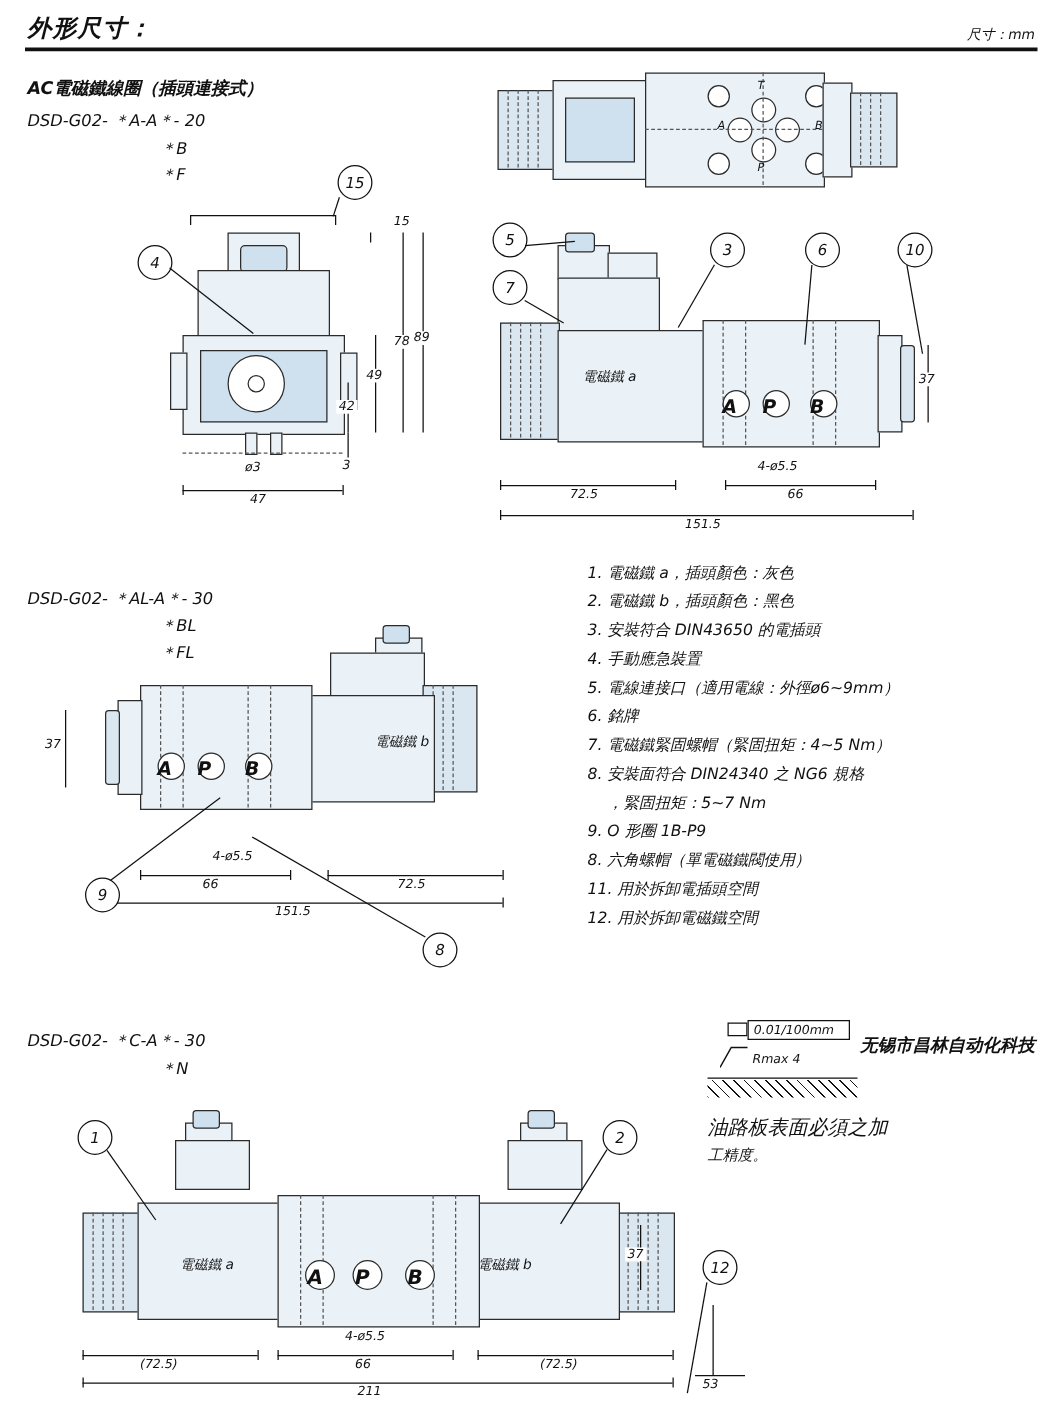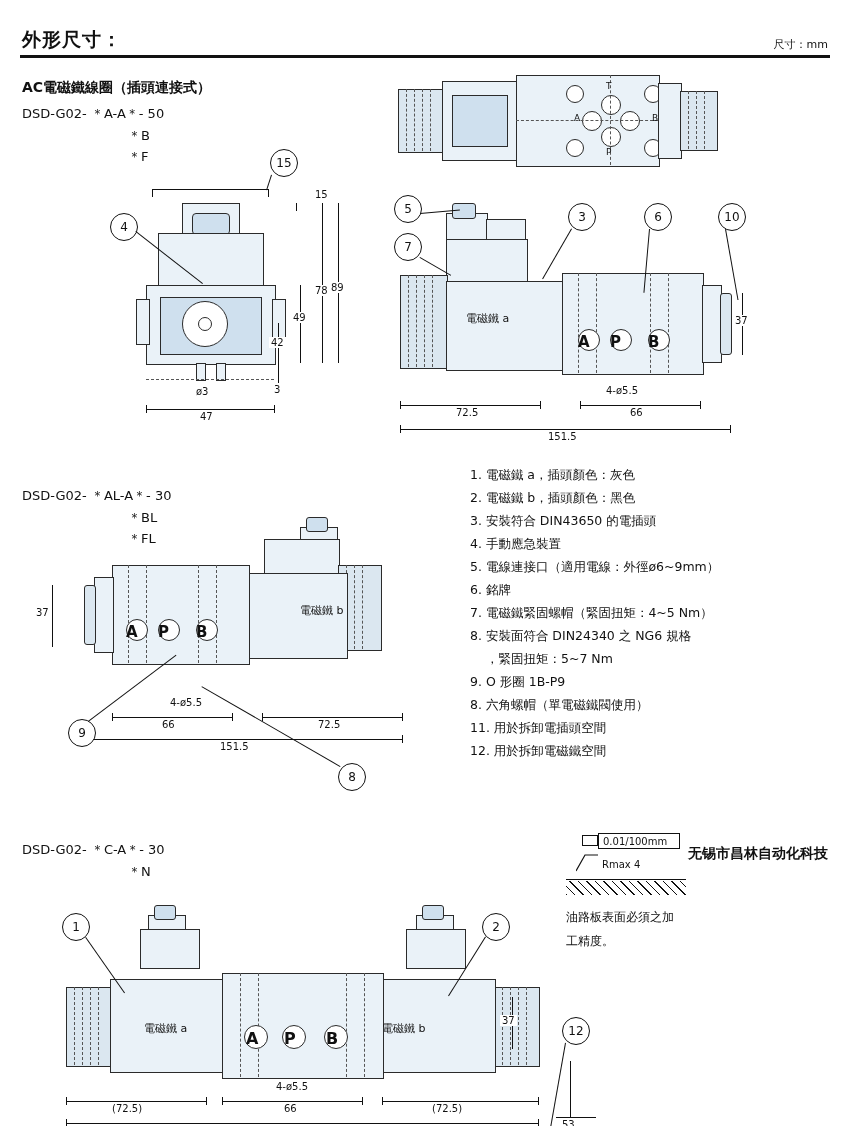--- a/index.html
+++ b/index.html
@@ -1,21 +1,21 @@
 <!DOCTYPE html>
 <html><head>
 <meta charset="utf-8">
 <style>
   html,body{margin:0;padding:0;}
   body{
     width:850px;height:1126px;position:relative;background:#ffffff;
     font-family:"DejaVu Sans","Liberation Sans",sans-serif;
     color:#111;overflow:hidden;
   }
-  .pg{position:absolute;left:0;top:17px;width:850px;height:858px;}
+  .pg{position:absolute;left:0;top:0;width:850px;height:858px;font-style:italic;}
 
   
   .hdr-title{position:absolute;left:22px;top:10px;font-size:19px;font-weight:bold;letter-spacing:1px;}
   .hdr-unit{position:absolute;right:22px;top:20px;font-size:11px;}
   .hdr-rule{position:absolute;left:20px;top:38px;width:810px;height:3px;background:#111;}
 
   
   .t{position:absolute;font-size:12px;white-space:nowrap;}
   .t.b{font-weight:bold;}
   .t.s{font-size:10px;}
@@ -65,21 +65,21 @@
 </head>
 <body>
 
 <div class="pg">
 
   <div class="hdr-title">外形尺寸：</div>
   <div class="hdr-unit">尺寸：mm</div>
   <div class="hdr-rule"></div>
 
   <div class="t b big" style="left:22px;top:62px;">AC電磁鐵線圈（插頭連接式）</div>
-  <div class="t" style="left:22px;top:88px;font-size:13px;">DSD-G02- ＊A-A＊- 50</div>
+  <div class="t" style="left:22px;top:88px;font-size:13px;">DSD-G02- ＊A-A＊- 20</div>
   <div class="t" style="left:128px;top:110px;font-size:13px;">＊B</div>
   <div class="t" style="left:128px;top:131px;font-size:13px;">＊F</div>
 
   <div>
 
     <div class="bx" style="left:398px;top:72px;width:44px;height:62px;"></div>
     <div class="dsh" style="left:406px;top:72px;height:62px;"></div>
     <div class="dsh" style="left:414px;top:72px;height:62px;"></div>
     <div class="dsh" style="left:422px;top:72px;height:62px;"></div>
     <div class="dsh" style="left:430px;top:72px;height:62px;"></div>
@@ -310,21 +310,21 @@
 
   <div>
     <div class="flat" style="left:582px;top:818px;"></div>
     <div class="sym-box" style="left:598px;top:816px;width:72px;height:14px;">0.01/100mm</div>
     <div class="sym-box" style="left:598px;top:840px;width:62px;height:14px;border:none;">Rmax 4</div>
     <svg style="position:absolute;left:576px;top:834px;width:26px;height:22px;">
       <polyline points="0,20 9,4 22,4" fill="none" stroke="#111" stroke-width="1.2"></polyline>
     </svg>
     <div class="dim dimh" style="left:566px;top:862px;width:120px;"></div>
     <div class="hatch" style="left:566px;top:864px;width:120px;height:14px;"></div>
-    <div class="t" style="left:566px;top:892px;font-size:12px;">油路板表面必須之加</div>
+    <div class="t" style="left:566px;top:892px;font-size:16px;">油路板表面必須之加</div>
     <div class="t" style="left:566px;top:916px;font-size:12px;">工精度。</div>
   </div>
 
   <div>
 
     <div class="bxl" style="left:148px;top:898px;width:36px;height:22px;"></div>
     <div class="bx2" style="left:154px;top:888px;width:20px;height:13px;border-radius:3px;"></div>
     <div class="bxl" style="left:140px;top:912px;width:58px;height:38px;"></div>
 
     <div class="bxl" style="left:416px;top:898px;width:36px;height:22px;"></div>

